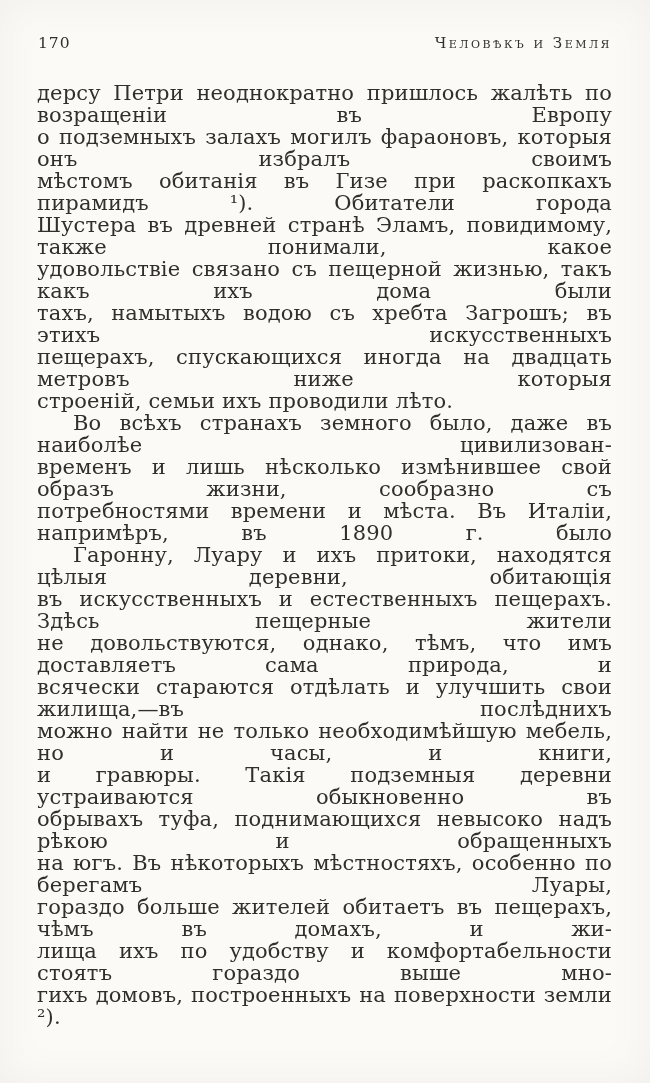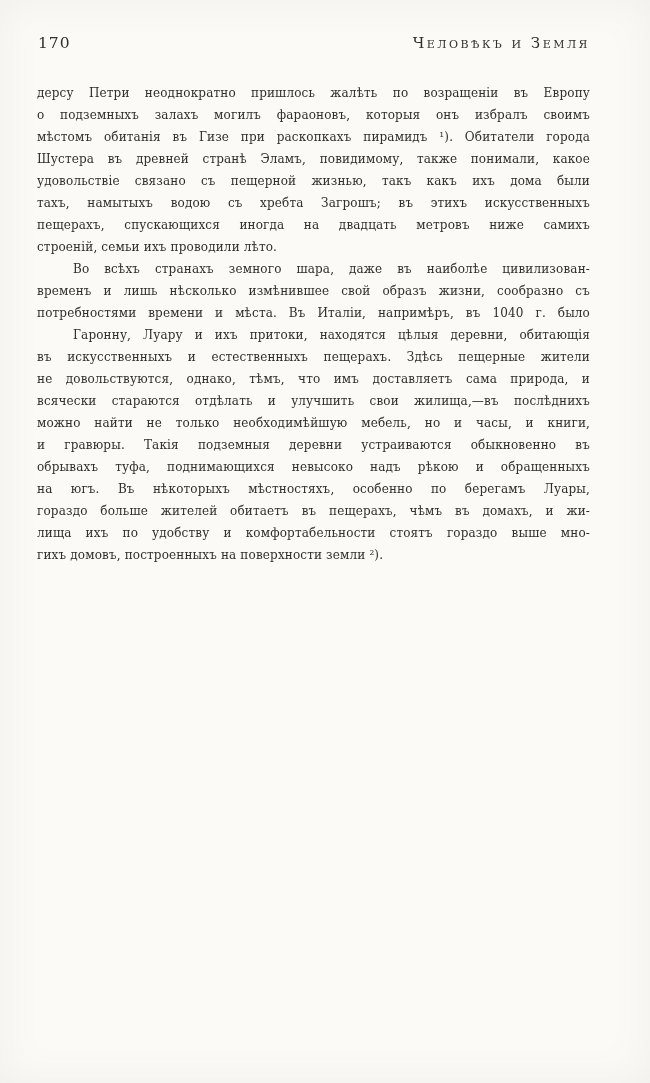--- a/index.html
+++ b/index.html
@@ -4,21 +4,21 @@
 <style>
   html, body { margin: 0; padding: 0; background: #e8e6e2; }
   .page {
     width: 650px;
     height: 1083px;
     margin: 0;
     background: #fbfaf7;
     color: #312f2c;
     font-family: "DejaVu Serif", "Liberation Serif", serif;
     box-sizing: border-box;
-    padding: 34px 60px 0 37px;
+    padding: 34px 38px 0 37px;
     position: relative;
     overflow: hidden;
     box-shadow: inset 0 0 40px rgba(120,115,105,0.08);
   }
   .header {
     position: relative;
     height: 22px;
     margin-bottom: 26px;
   }
   .pagenum {
@@ -31,21 +31,21 @@
   .runtitle {
     display: block;
     text-align: right;
     font-variant: small-caps;
     letter-spacing: 2.5px;
     font-size: 15px;
   }
   .body-text { }
   .para { margin: 0; }
   .line {
-    font-size: 12px;
+    font-size: 21px;
     line-height: 22px;
     letter-spacing: 0.15px;
     text-align: justify;
     text-align-last: justify;
     white-space: normal;
   }
   .line.lastline { text-align-last: left; }
   .para.indent .line:first-child { text-indent: 36px; }
 </style>
 </head>
@@ -57,27 +57,27 @@
     <span class="runtitle">Человѣкъ и Земля</span>
   </div>
   <div class="body-text" id="body-text">
       <div class="para">
         <div class="line">дерсу Петри неоднократно пришлось жалѣть по возращеніи въ Европу</div>
         <div class="line">о подземныхъ залахъ могилъ фараоновъ, которыя онъ избралъ своимъ</div>
         <div class="line">мѣстомъ обитанія въ Гизе при раскопкахъ пирамидъ ¹). Обитатели города</div>
         <div class="line">Шустера въ древней странѣ Эламъ, повидимому, также понимали, какое</div>
         <div class="line">удовольствіе связано съ пещерной жизнью, такъ какъ ихъ дома были</div>
         <div class="line">тахъ, намытыхъ водою съ хребта Загрошъ; въ этихъ искусственныхъ</div>
-        <div class="line">пещерахъ, спускающихся иногда на двадцать метровъ ниже самихъ</div>
+        <div class="line">пещерахъ, спускающихся иногда на двадцать метровъ ниже которыя</div>
         <div class="line lastline">строеній, семьи ихъ проводили лѣто.</div>
       </div>
       <div class="para indent">
-        <div class="line">Во всѣхъ странахъ земного шара, даже въ наиболѣе цивилизован-</div>
+        <div class="line">Во всѣхъ странахъ земного было, даже въ наиболѣе цивилизован-</div>
         <div class="line">временъ и лишь нѣсколько измѣнившее свой образъ жизни, сообразно съ</div>
-        <div class="line">потребностями времени и мѣста. Въ Италіи, напримѣръ, въ 1040 г. было</div>
+        <div class="line">потребностями времени и мѣста. Въ Италіи, напримѣръ, въ 1890 г. было</div>
       </div>
       <div class="para indent">
         <div class="line">Гаронну, Луару и ихъ притоки, находятся цѣлыя деревни, обитающія</div>
         <div class="line">въ искусственныхъ и естественныхъ пещерахъ. Здѣсь пещерные жители</div>
         <div class="line">не довольствуются, однако, тѣмъ, что имъ доставляетъ сама природа, и</div>
         <div class="line">всячески стараются отдѣлать и улучшить свои жилища,—въ послѣднихъ</div>
         <div class="line">можно найти не только необходимѣйшую мебель, но и часы, и книги,</div>
         <div class="line">и гравюры. Такія подземныя деревни устраиваются обыкновенно въ</div>
         <div class="line">обрывахъ туфа, поднимающихся невысоко надъ рѣкою и обращенныхъ</div>
         <div class="line">на югъ. Въ нѣкоторыхъ мѣстностяхъ, особенно по берегамъ Луары,</div>

